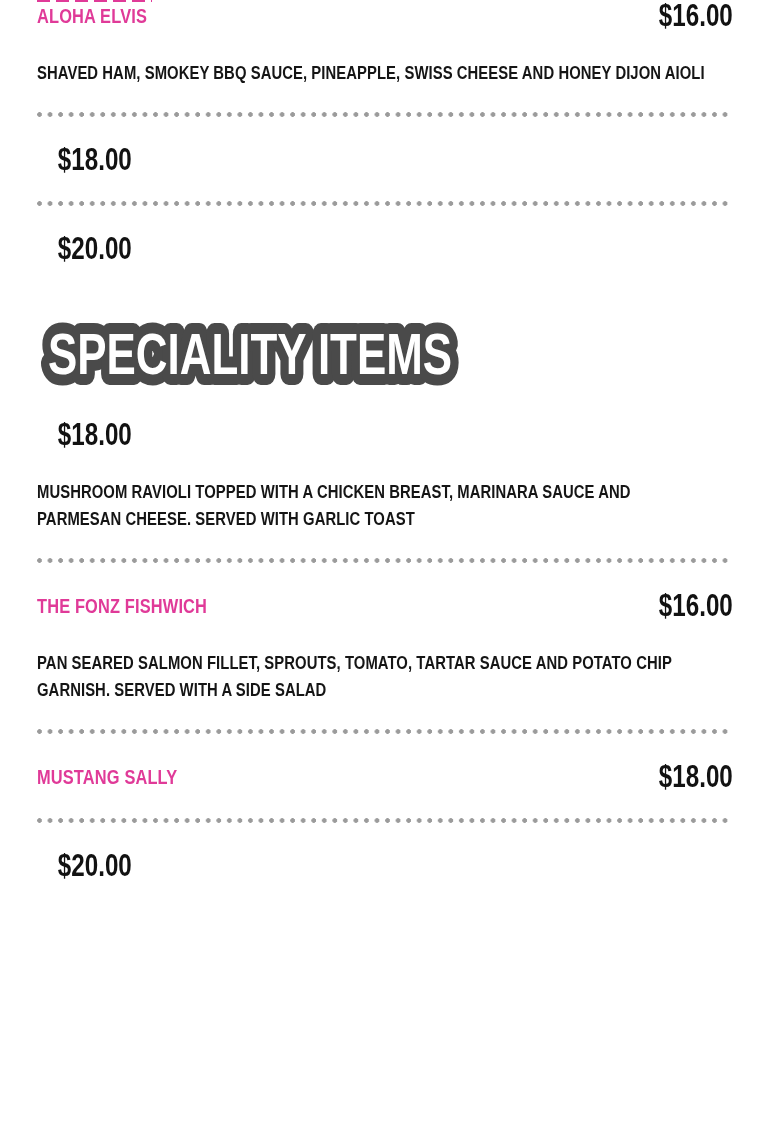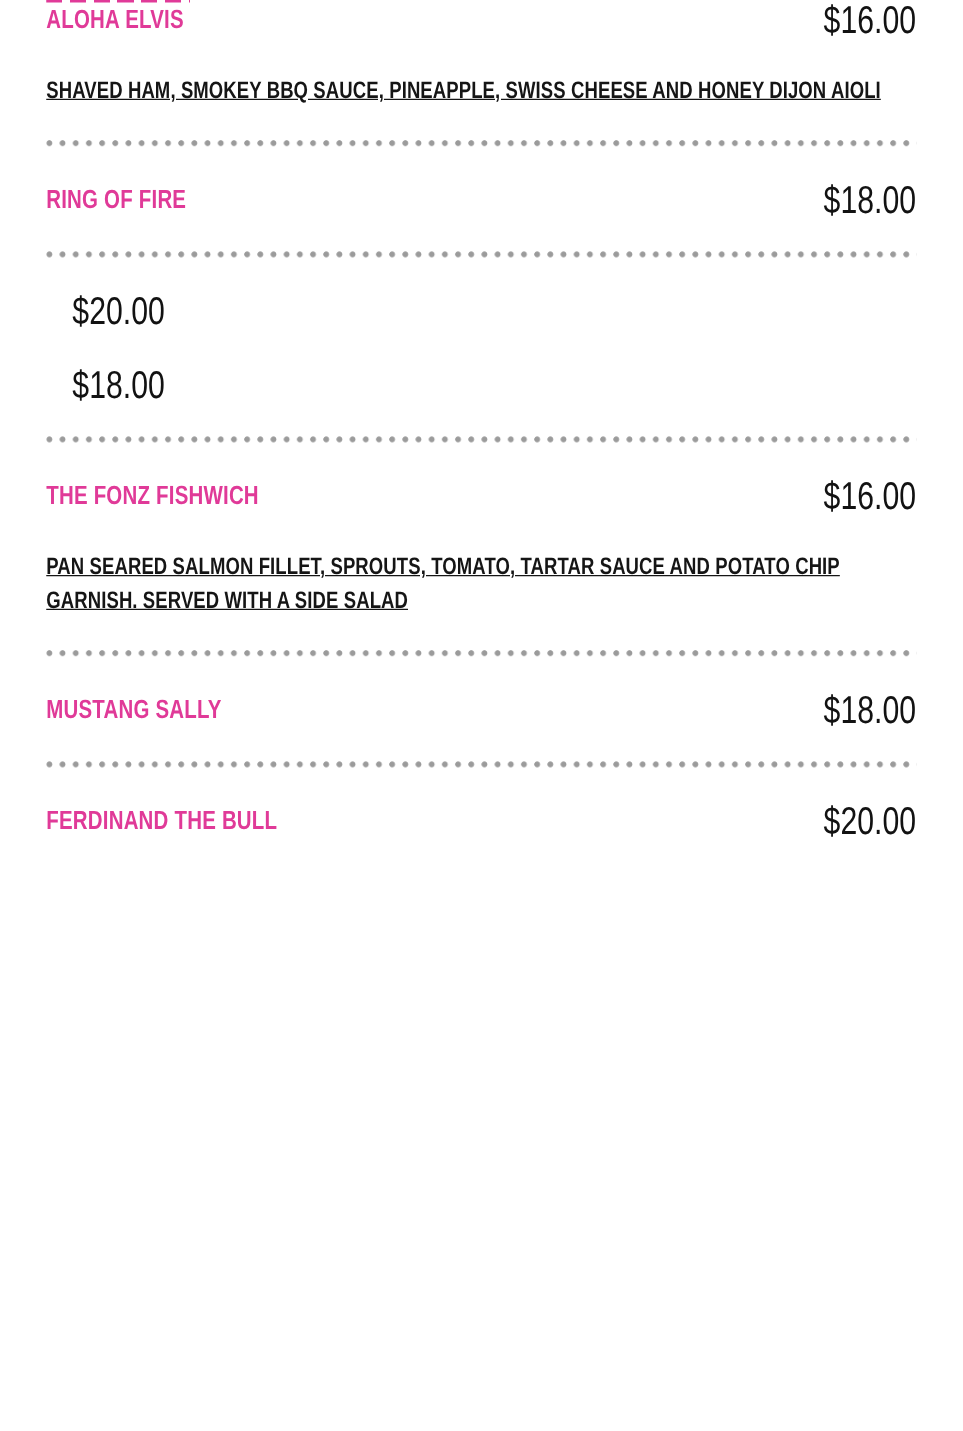--- a/index.html
+++ b/index.html
@@ -23,32 +23,32 @@
 
   .item-head {
     display:flex; justify-content:space-between; align-items:flex-end;
     height:31px; overflow:visible;
   }
   .item-name {
     font-size:21px; line-height:31px; font-weight:bold; color:#e03a98;
     letter-spacing:0.2px;
   }
   .item-price {
-    font-size:31px; line-height:31px; font-weight:normal; color:#121212;
+    font-size:31px; line-height:31px; font-weight:bold; color:#121212;
   }
   .cond {
     display:inline-block; white-space:nowrap;
     transform:scaleX(0.78);
   }
   .item-name .cond { transform-origin:0 50%; }
   .item-price .cond { transform-origin:100% 50%; }
 
   .item-desc {
     margin-top:28px;
-    font-size:19px; line-height:27px; font-weight:bold; color:#151515;text-decoration:underline;
+    font-size:19px; line-height:27px; font-weight:bold; color:#151515;
   }
   .desc-scale {
     display:block; width:129%;
     transform:scaleX(0.78); transform-origin:0 0;
   }
   .desc-line { display:block; white-space:nowrap; letter-spacing:0.1px; }
 
   .dot-sep {
     margin-top:26px; height:5px;
     background-image:radial-gradient(circle at 2.5px 2.5px, #9b9b9b 2.05px, rgba(0,0,0,0) 2.6px);
@@ -74,37 +74,47 @@
     <p class="item-desc">
       <span class="desc-scale">
           <span class="desc-line">SHAVED HAM, SMOKEY BBQ SAUCE, PINEAPPLE, SWISS CHEESE AND HONEY DIJON AIOLI</span>
         </span>
     </p>
     <div class="dot-sep"></div>
   </section>
 
   <section class="menu-item mt-27">
     <div class="item-head">
-      <h3 class="item-name"><span class="cond">RING OF FIRE</span></h3>
       <span class="item-price"><span class="cond">$18.00</span></span>
     </div>
     <div class="dot-sep"></div>
   </section>
 
   <section class="menu-item mt-27">
     <div class="item-head">
       <span class="item-price"><span class="cond">$20.00</span></span>
     </div>
   </section>
 
+  <div class="section-header">
+    <svg width="470" height="70" viewBox="0 0 470 70">
+      <text x="11" y="53" font-family="Liberation Sans, sans-serif" font-weight="bold" font-size="58" textLength="404" lengthAdjust="spacingAndGlyphs" fill="#ffffff" stroke="#4a4a4a" stroke-width="22" paint-order="stroke" stroke-linejoin="round">SPECIALITY ITEMS</text>
+    </svg>
+  </div>
 
   <section class="menu-item mt-28">
     <div class="item-head">
       <span class="item-price"><span class="cond">$18.00</span></span>
     </div>
+    <p class="item-desc">
+      <span class="desc-scale">
+        <span class="desc-line">MUSHROOM RAVIOLI TOPPED WITH A CHICKEN BREAST, MARINARA SAUCE AND</span>
+        <span class="desc-line">PARMESAN CHEESE. SERVED WITH GARLIC TOAST</span>
+      </span>
+    </p>
     <div class="dot-sep"></div>
   </section>
 
   <section class="menu-item mt-27">
     <div class="item-head">
       <h3 class="item-name"><span class="cond">THE FONZ FISHWICH</span></h3>
       <span class="item-price"><span class="cond">$16.00</span></span>
     </div>
     <p class="item-desc">
       <span class="desc-scale">
@@ -118,18 +128,17 @@
   <section class="menu-item mt-27">
     <div class="item-head">
       <h3 class="item-name"><span class="cond">MUSTANG SALLY</span></h3>
       <span class="item-price"><span class="cond">$18.00</span></span>
     </div>
     <div class="dot-sep"></div>
   </section>
 
   <section class="menu-item mt-27">
     <div class="item-head">
-      <h3 class="item-name"><span class="cond">FERDINAND THE BULL</span></h3>
       <span class="item-price"><span class="cond">$20.00</span></span>
     </div>
   </section>
 
 </div>
 
 </body></html>

